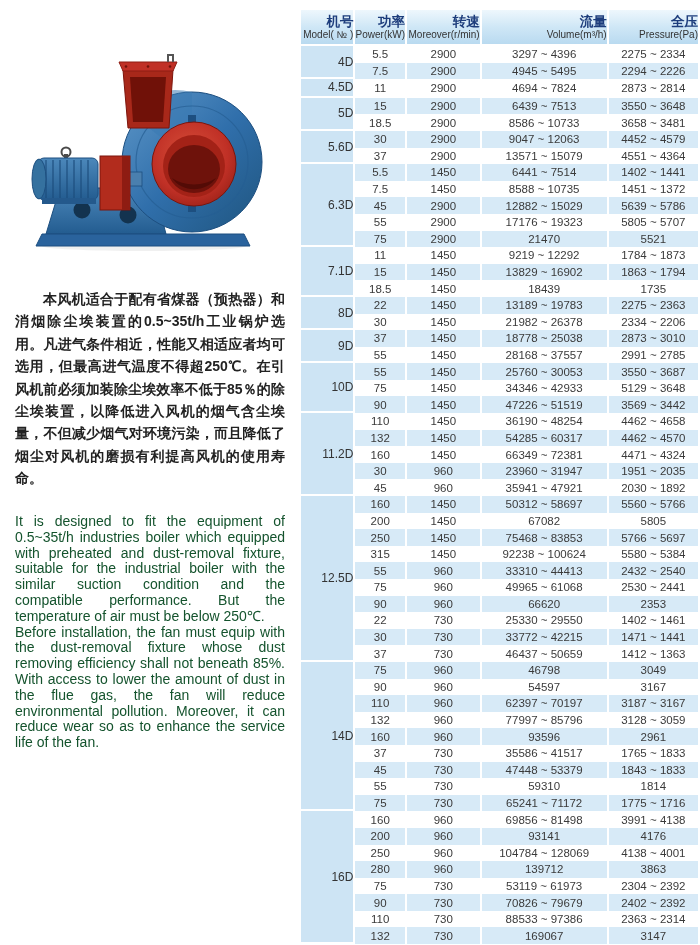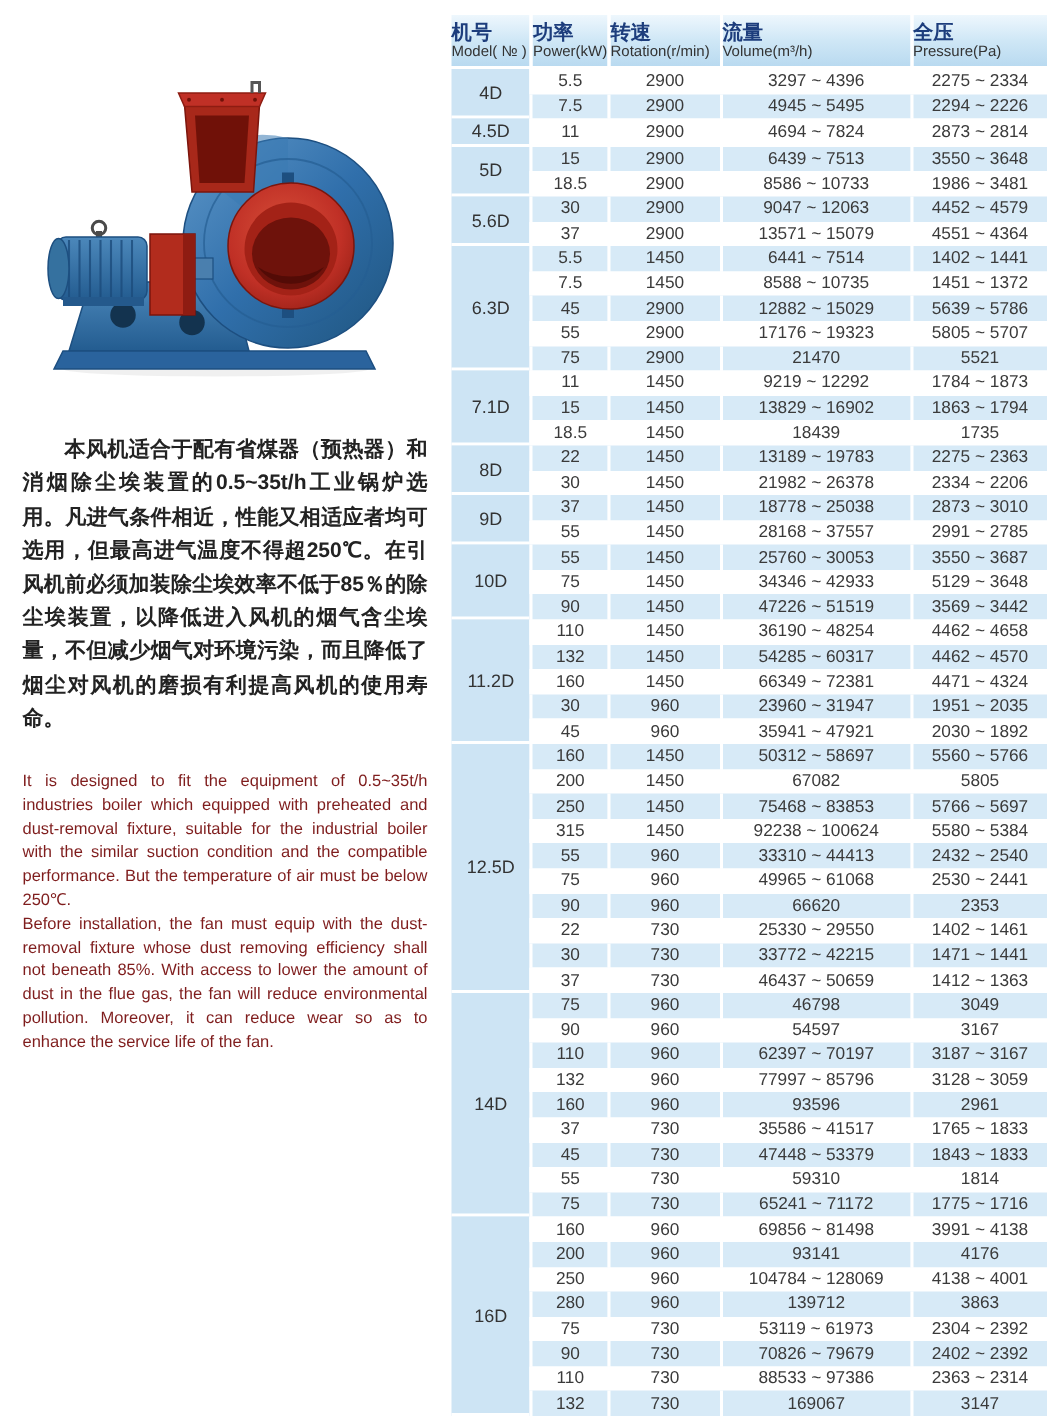--- a/index.html
+++ b/index.html
@@ -6,40 +6,40 @@
   .page{position:relative;width:700px;height:945px;background:#fff;overflow:hidden;
         font-family:"Liberation Sans",sans-serif;}
 
   
   .left-panel{position:absolute;left:0;top:0;width:296px;height:945px;padding-left:10px;}
   .fan-figure{position:absolute;left:22px;top:40px;width:252px;height:212px;}
   .zh-text{position:absolute;left:15px;top:288px;width:270px;
            font-size:14px;line-height:22.4px;font-weight:600;color:#222;
            text-align:justify;text-indent:2em;margin:0;}
   .en-text{position:absolute;left:15px;top:514px;width:270px;
-           font-size:11px;line-height:15.8px;color:#7f1d1d;text-align:justify;}
+           font-size:14px;line-height:15.8px;color:#14532d;text-align:justify;}
   .en-text p{margin:0;}
 
   
   .right-panel{position:absolute;left:301px;top:10px;width:397px;}
   table.spec-table{width:100%;border-collapse:separate;border-spacing:0;table-layout:fixed;}
   col.c-model{width:13.2%;} col.c-power{width:13%;} col.c-rotation{width:18.8%;}
   col.c-volume{width:32%;} col.c-pressure{width:23%;}
 
-  .spec-table th{height:34px;padding:0;vertical-align:middle;text-align:left;
+  .spec-table th{height:34px;padding:0;vertical-align:middle;text-align:right;
       background:linear-gradient(180deg,#eef7fd 0%,#cfe7f6 50%,#b9daf0 100%);
       border-bottom:2px solid #fff;}
   .spec-table th + th{border-left:2px solid #fff;}
   .th-zh{font-size:13.5px;font-weight:bold;color:#1d3d7c;line-height:15px;}
   .th-en{font-size:10px;font-weight:normal;color:#333;line-height:11px;}
 
   .spec-table td{height:16.6px;padding:0;text-align:center;vertical-align:middle;
       font-size:11.5px;color:#3a3a3a;overflow:hidden;white-space:nowrap;}
   td.model-cell{background:#cde4f4;font-size:12px;color:#333;
-      border-bottom:2px solid #fff;}
+      border-bottom:2px solid #fff;text-align:right;}
   td.data-cell{border-left:2px solid #fff;background:#fff;}
   tr.stripe td.data-cell{background:#d7eaf7;}
 </style>
 </head>
 <body>
 
 <div class="page">
 
   <div class="left-panel">
 
@@ -133,21 +133,21 @@
             <th>
               <div class="th-zh">机号</div>
               <div class="th-en">Model( № )</div>
             </th>
             <th>
               <div class="th-zh">功率</div>
               <div class="th-en">Power(kW)</div>
             </th>
             <th>
               <div class="th-zh">转速</div>
-              <div class="th-en">Rotation(r/min)</div>
+              <div class="th-en">Moreover(r/min)</div>
             </th>
             <th>
               <div class="th-zh">流量</div>
               <div class="th-en">Volume(m³/h)</div>
             </th>
             <th>
               <div class="th-zh">全压</div>
               <div class="th-en">Pressure(Pa)</div>
             </th>
           </tr>
@@ -177,21 +177,21 @@
             <td class="model-cell" rowspan="2">5D</td>
             <td class="data-cell">15</td>
             <td class="data-cell">2900</td>
             <td class="data-cell">6439 ~ 7513</td>
             <td class="data-cell">3550 ~ 3648</td>
           </tr>
           <tr class="plain">
             <td class="data-cell">18.5</td>
             <td class="data-cell">2900</td>
             <td class="data-cell">8586 ~ 10733</td>
-            <td class="data-cell">1986 ~ 3481</td>
+            <td class="data-cell">3658 ~ 3481</td>
           </tr>
           <tr class="stripe">
             <td class="model-cell" rowspan="2">5.6D</td>
             <td class="data-cell">30</td>
             <td class="data-cell">2900</td>
             <td class="data-cell">9047 ~ 12063</td>
             <td class="data-cell">4452 ~ 4579</td>
           </tr>
           <tr class="plain">
             <td class="data-cell">37</td>

